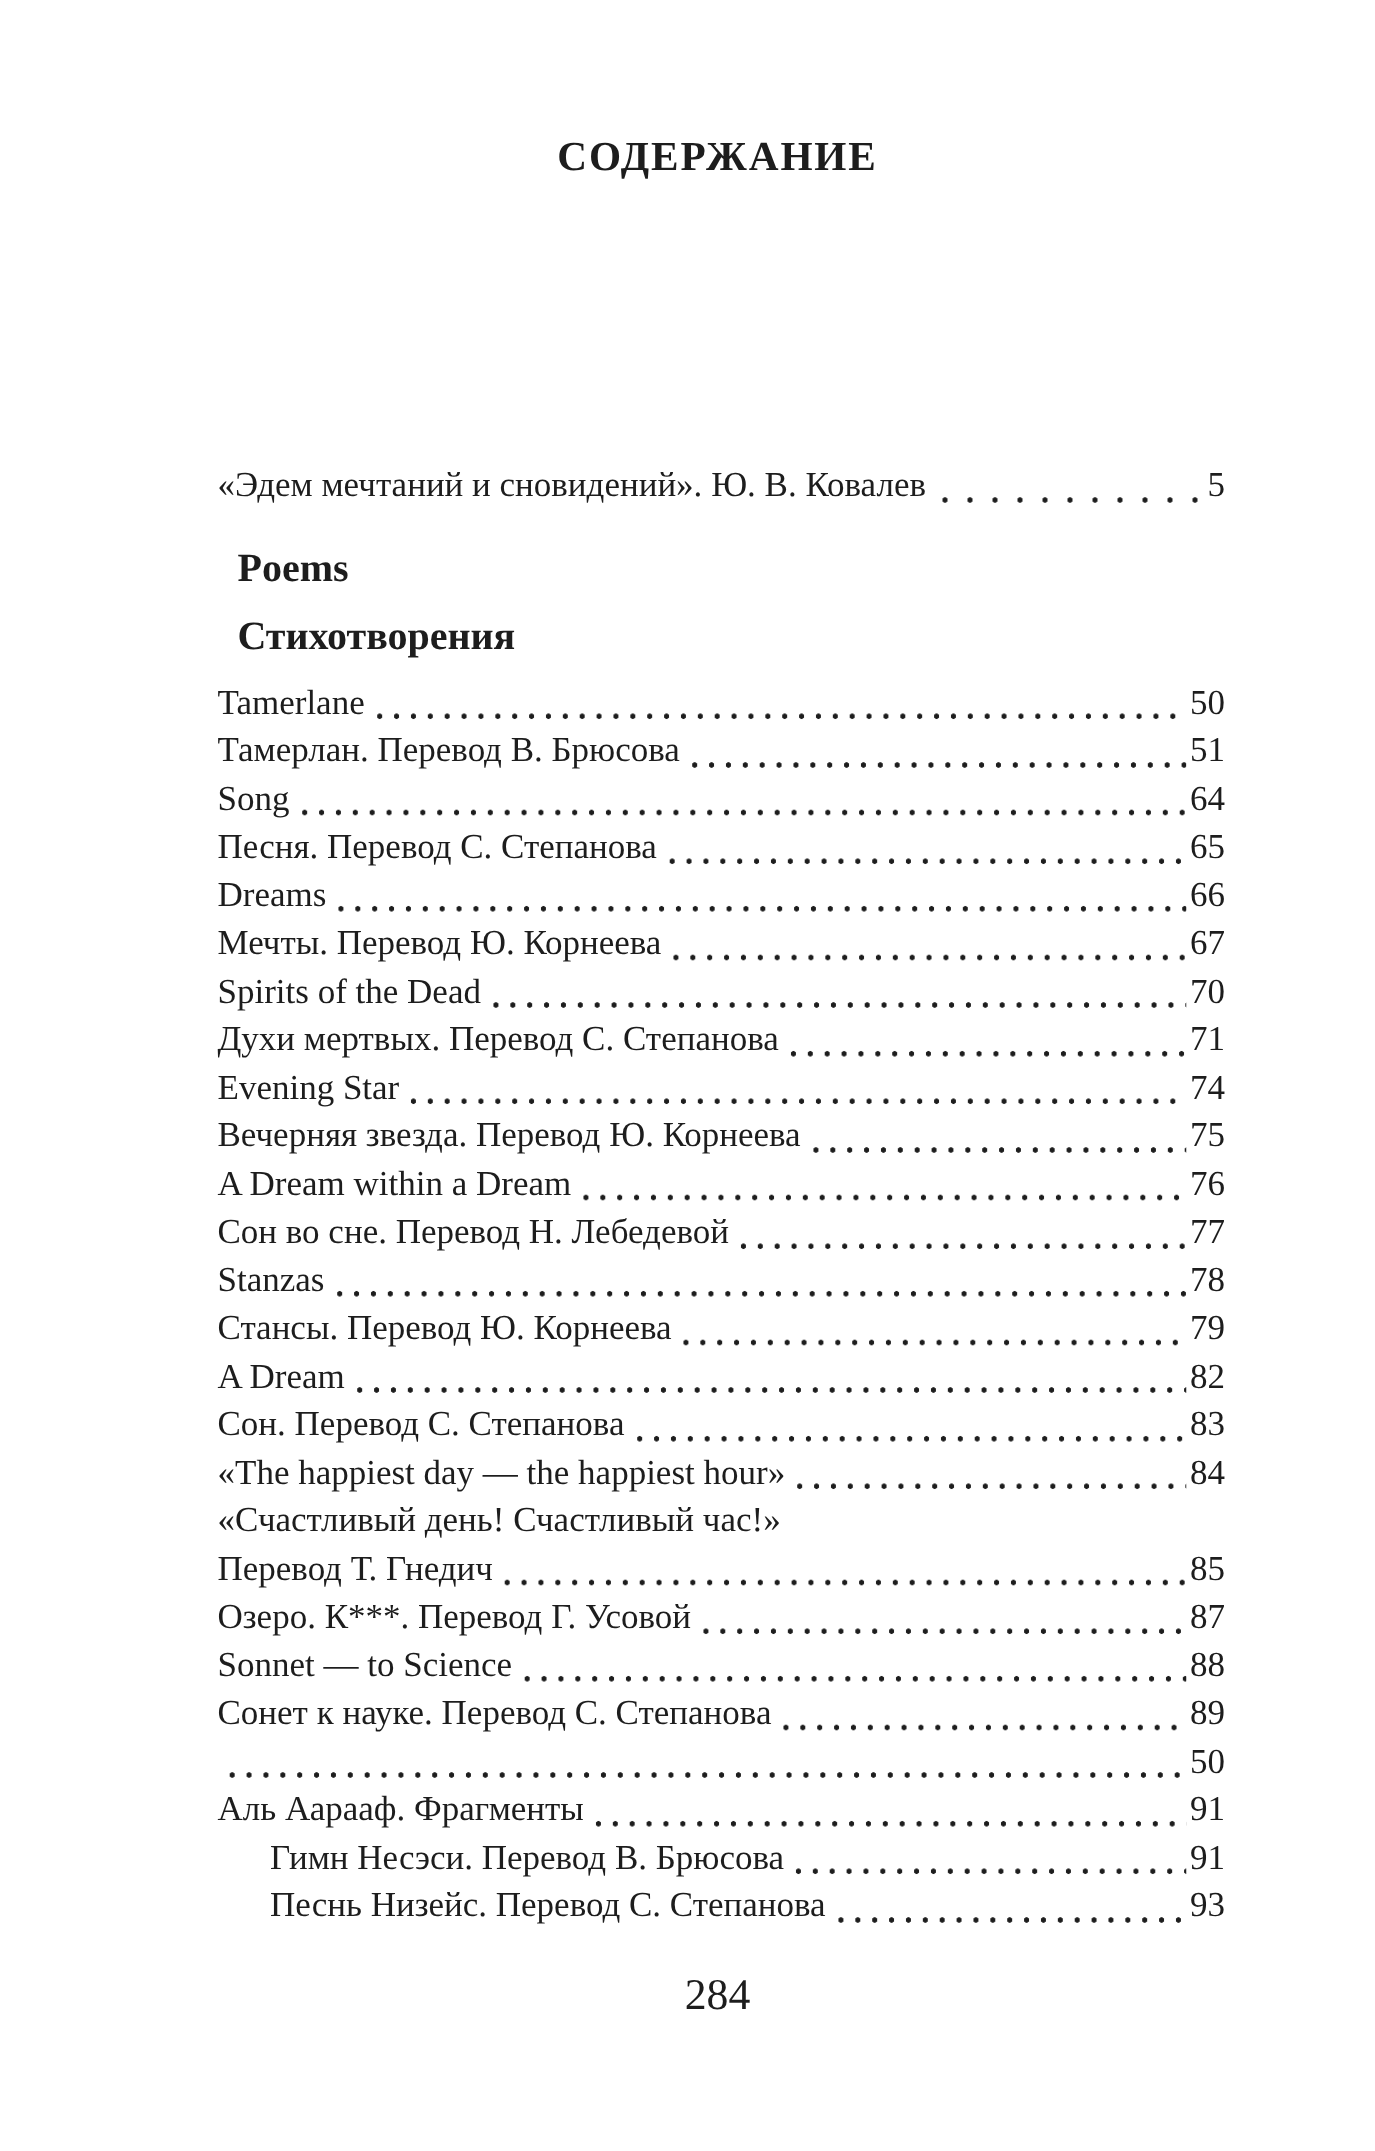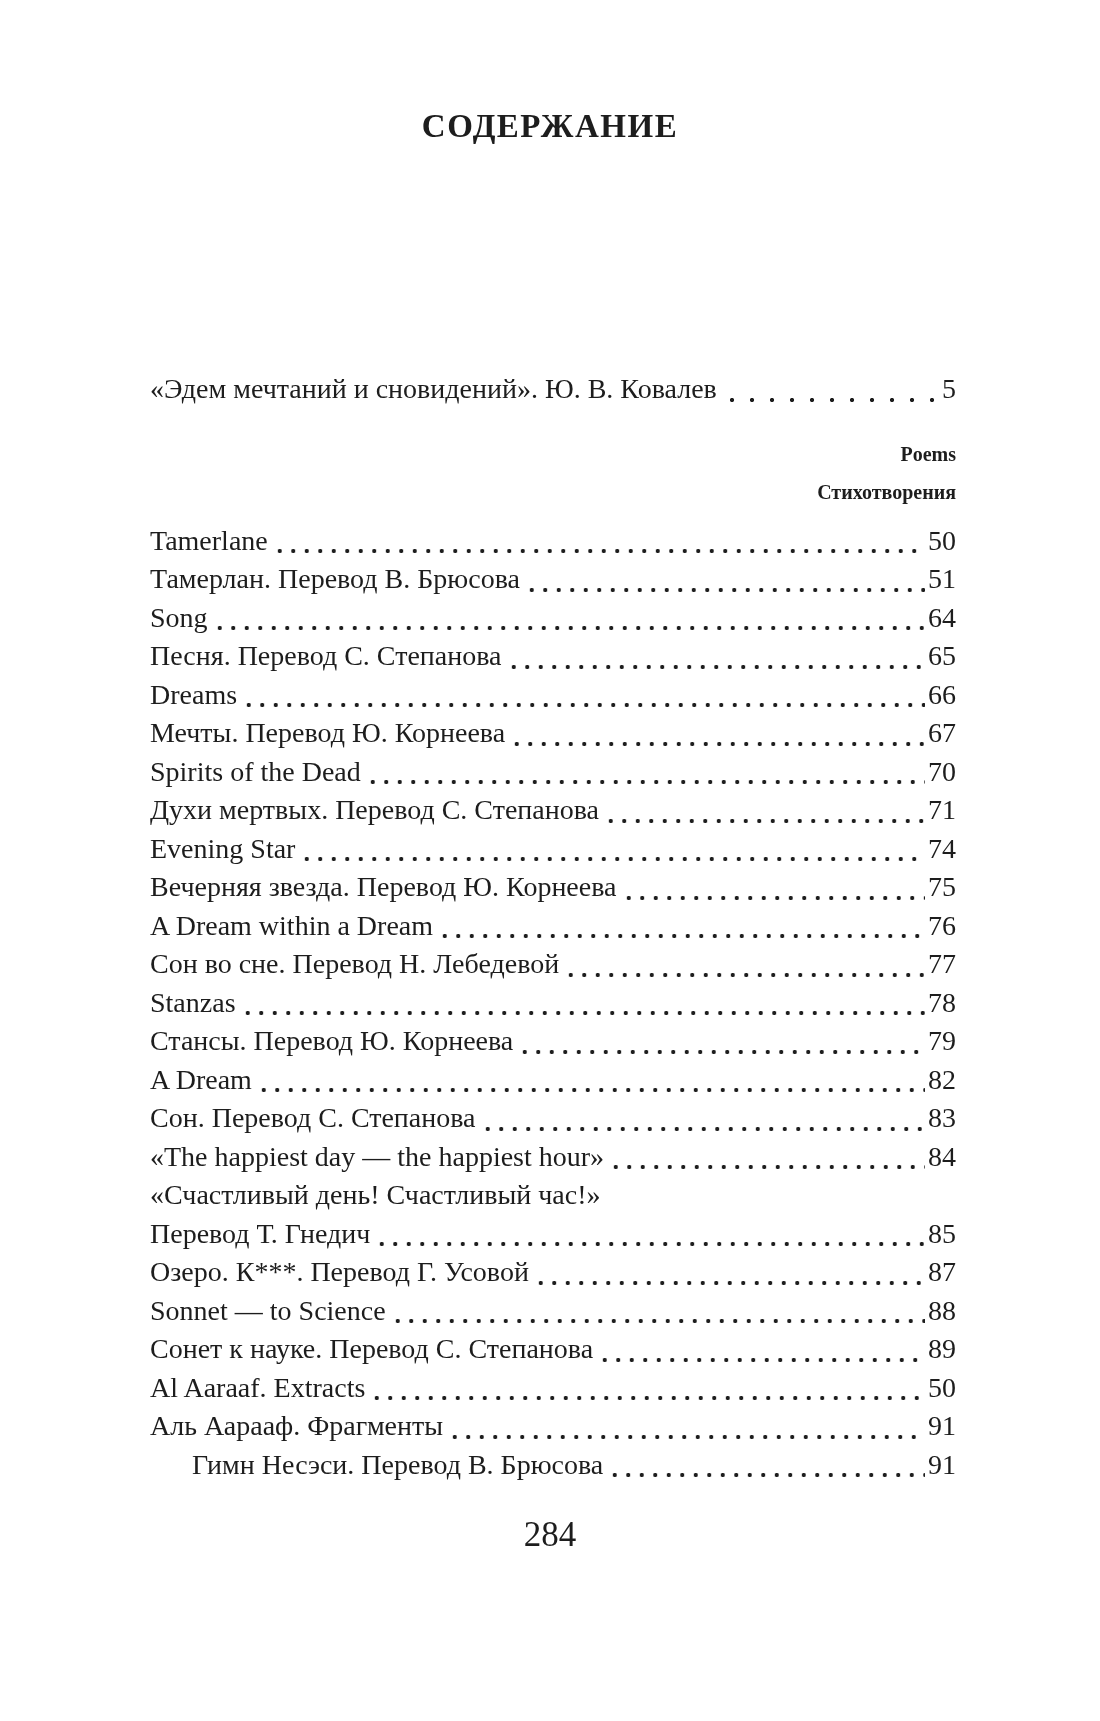--- a/index.html
+++ b/index.html
@@ -5,20 +5,21 @@
   html,body{margin:0;padding:0;background:#9a9a9a;}
   .page{
     position:relative;
     width:1100px;height:1721px;
     margin:0 auto;
     background:#ffffff;
     color:#1d1d1d;
     font-family:"Liberation Serif","DejaVu Serif",serif;
     overflow:hidden;
     box-sizing:border-box;
+    padding-left:24px;
   }
   .content{
     margin-left:150px;
     width:806px;
   }
   .page-title{
     margin:0;
     padding-top:104px;
     text-align:center;
     font-size:33px;
@@ -33,23 +34,23 @@
     display:flex;
     align-items:baseline;
     line-height:38.5px;
     font-size:28px;
     white-space:nowrap;
   }
   .intro-row{
     margin-top:222px;
   }
   .sec-head{
-    margin:0;
-    text-align:right;
-    font-size:20px;
+    margin:16px;
+    text-align:left;
+    font-size:32px;
     font-weight:bold;
     line-height:38.5px;
   }
   .sec-head.first{margin-top:26px;}
   .toc-list{margin-top:10px;}
   .txt .it, .txt .rm{font-size:28px;}
   .it{}
   .leader{
     flex:1;
     align-self:flex-end;
@@ -196,31 +197,35 @@
     <span class="txt"><span class="rm">Sonnet — to Science</span> <span class="it"></span></span>
     <span class="leader"></span>
     <span class="pg">88</span>
   </div>
         <div class="toc-row">
     <span class="txt"><span class="rm">Сонет к науке.</span> <span class="it">Перевод С. Степанова</span></span>
     <span class="leader"></span>
     <span class="pg">89</span>
   </div>
         <div class="toc-row">
-    <span class="txt"><span class="rm">Al Aaraaf. Extracts</span> <span class="it"></span></span>
     <span class="leader"></span>
     <span class="pg">50</span>
   </div>
         <div class="toc-row">
     <span class="txt"><span class="rm">Аль Аарааф. Фрагменты</span> <span class="it"></span></span>
     <span class="leader"></span>
     <span class="pg">91</span>
   </div>
         <div class="toc-row indent">
     <span class="txt"><span class="rm">Гимн Несэси.</span> <span class="it">Перевод В. Брюсова</span></span>
     <span class="leader"></span>
     <span class="pg">91</span>
   </div>
+        <div class="toc-row indent">
+    <span class="txt"><span class="rm">Песнь Низейс.</span> <span class="it">Перевод С. Степанова</span></span>
+    <span class="leader"></span>
+    <span class="pg">93</span>
+  </div>
       </div>
 
     <div class="folio">284</div>
   </div>
 </div>
 
 </body></html>

